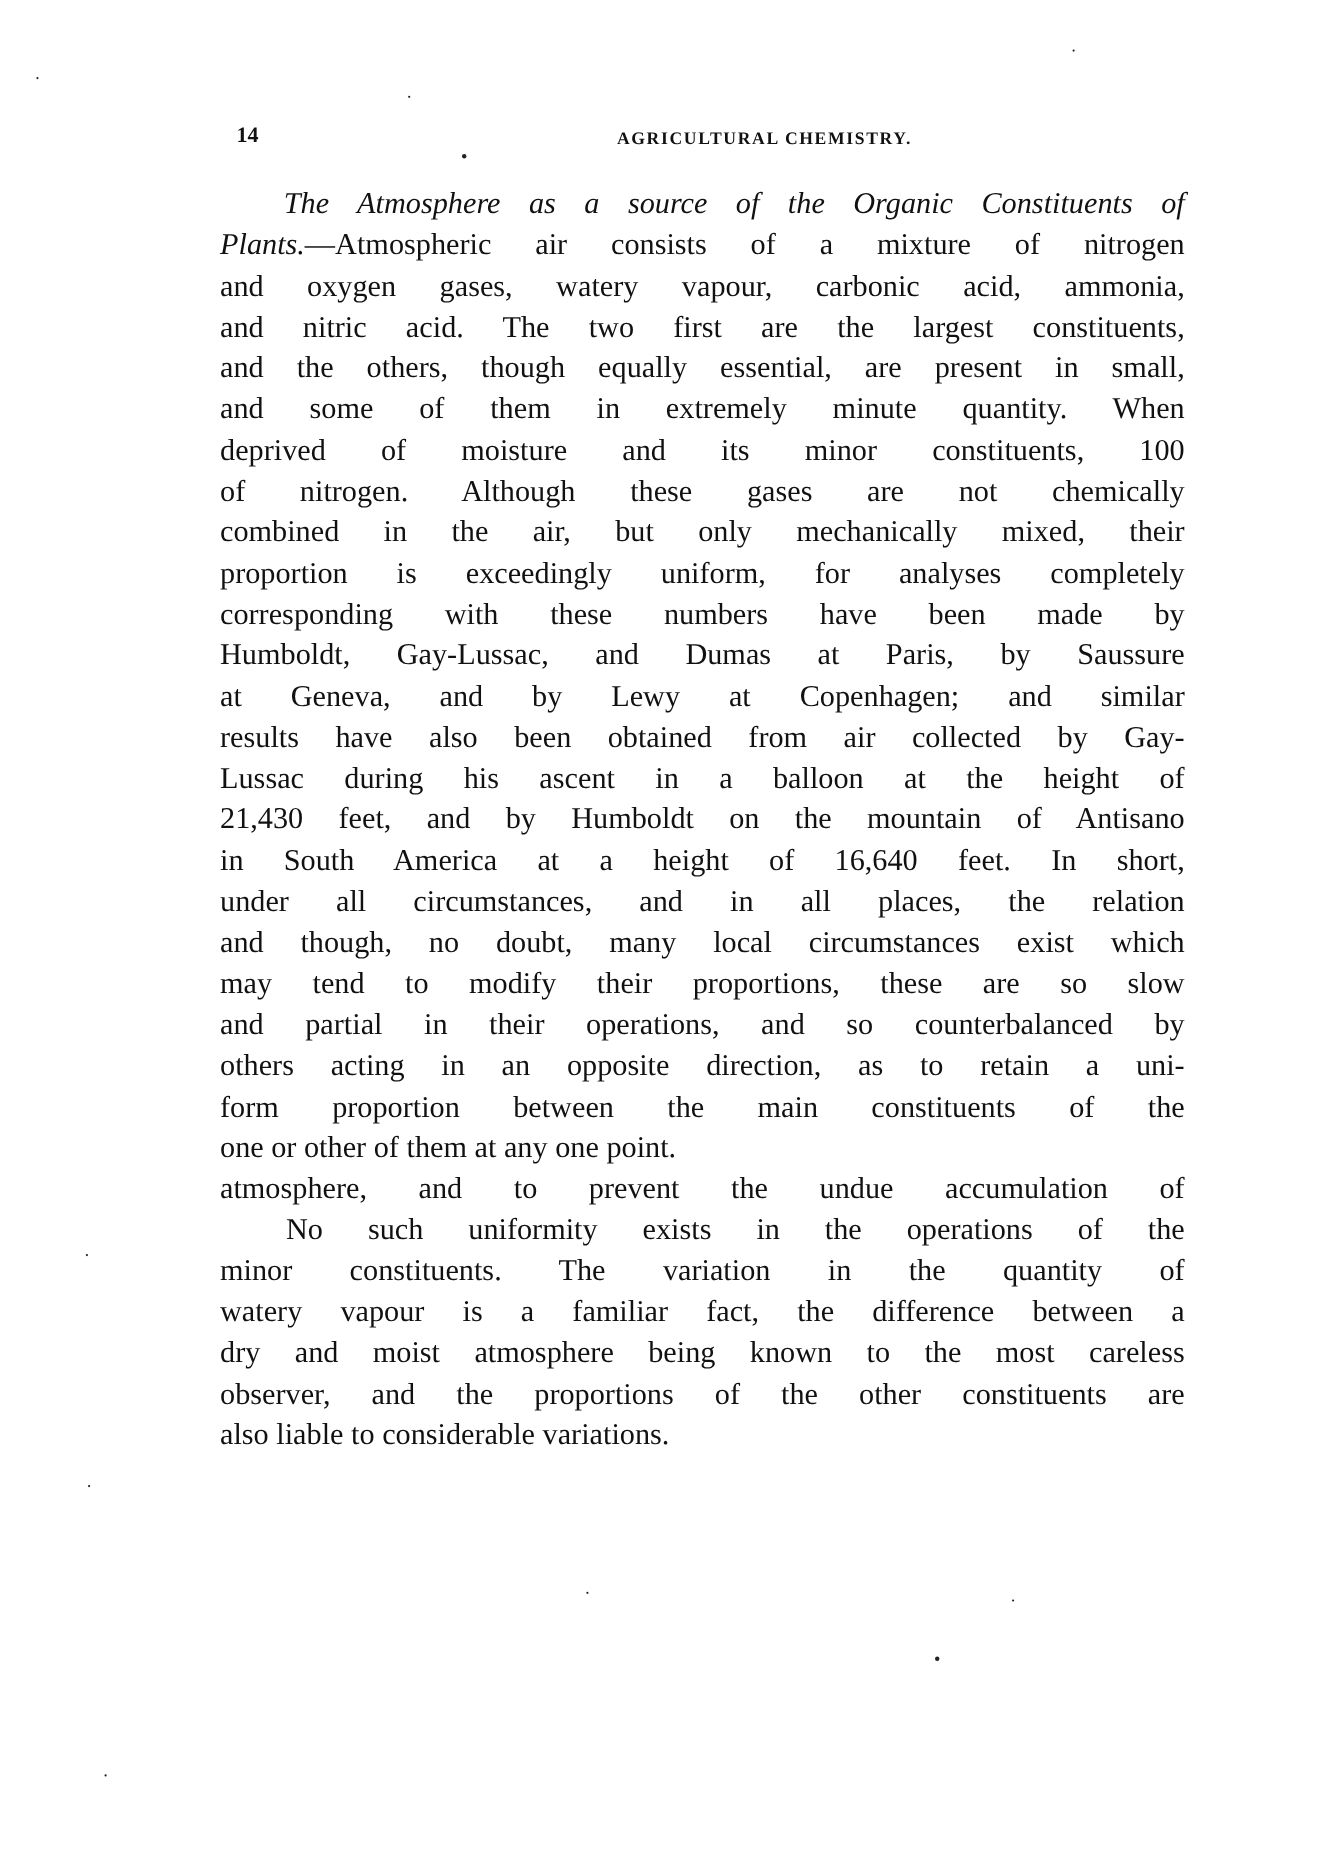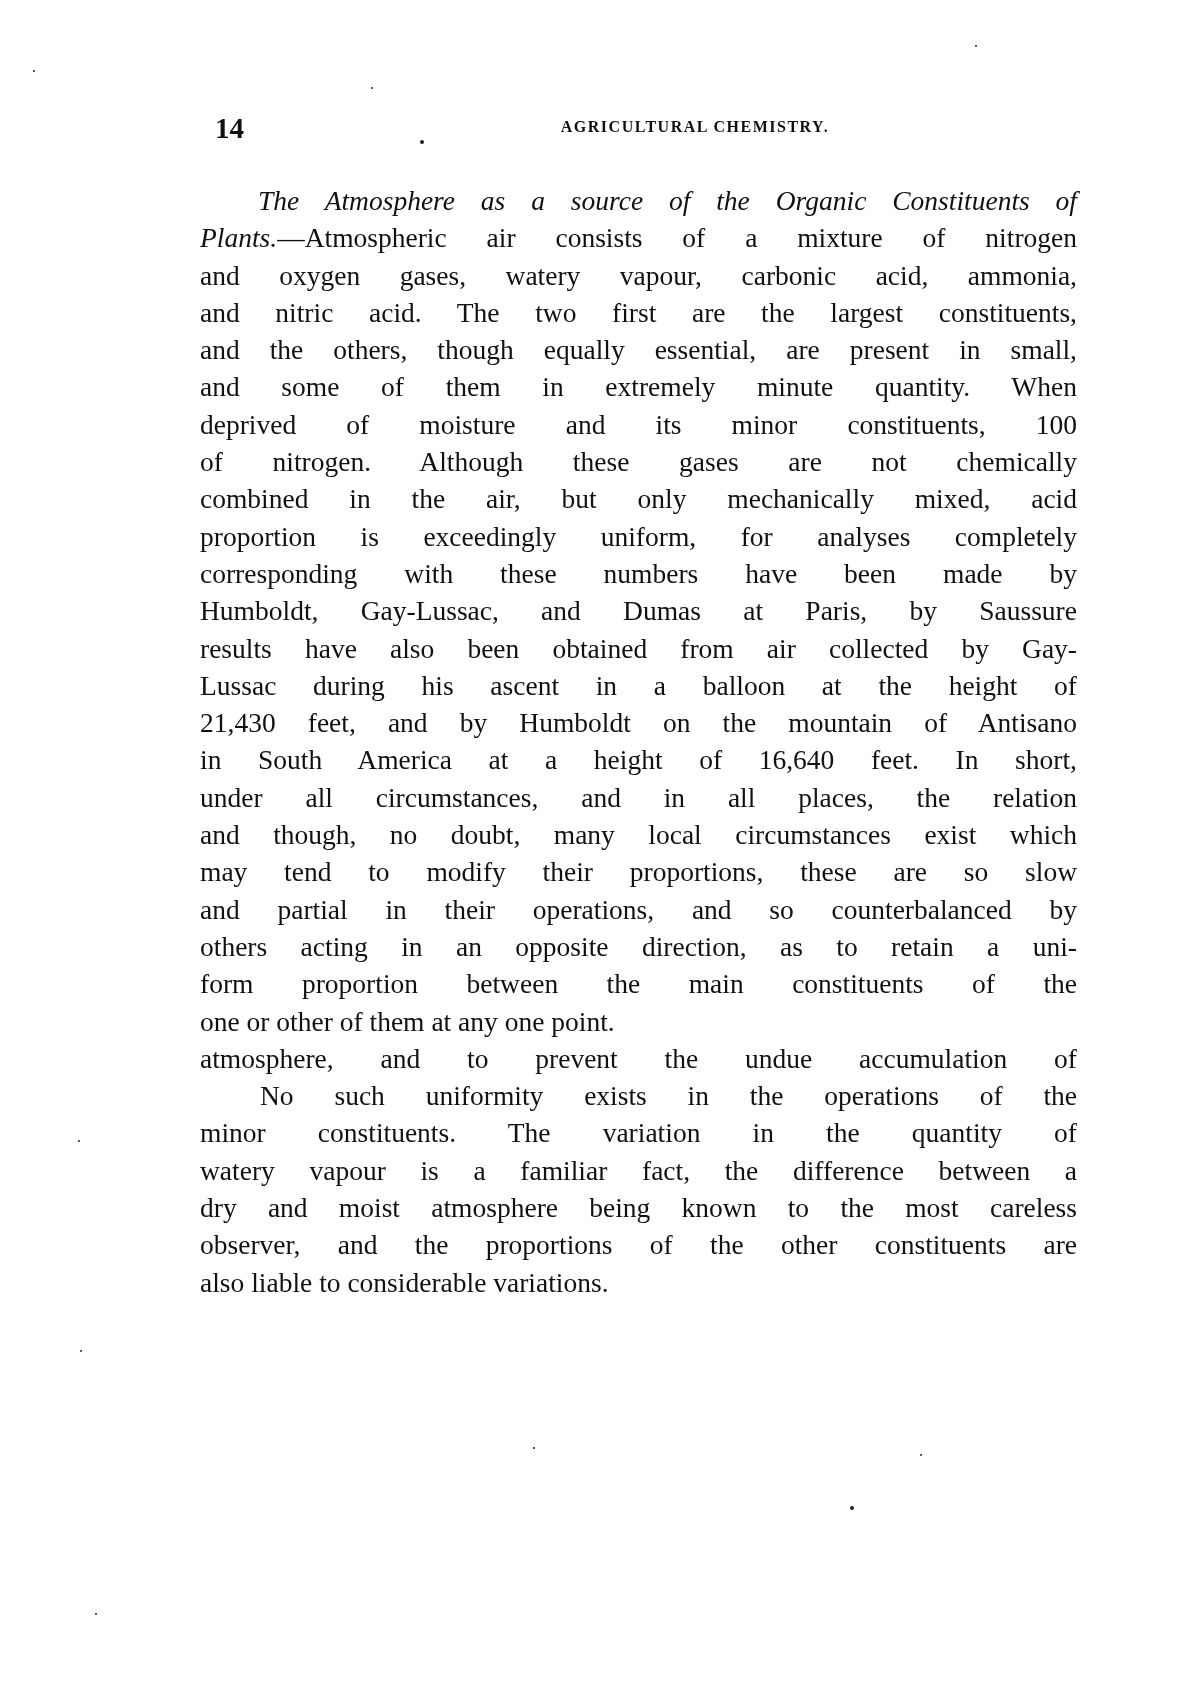--- a/index.html
+++ b/index.html
@@ -19,21 +19,21 @@
       position: absolute;
       top: 112px;
       left: 215px;
       width: 860px;
       height: 40px;
     }
     .page-number {
       position: absolute;
       left: 0;
       top: 0;
-      font-size: 29px;
+      font-size: 20px;
       font-weight: bold;
       font-family: Liberation Serif, serif;
     }
     .running-head {
       position: absolute;
       left: 110px;
       width: 740px;
       top: 6px;
       text-align: center;
       font-size: 16px;
@@ -55,21 +55,20 @@
       text-align-last: justify;
     }
     .line.last {
       text-align-last: left;
     }
     .line.indent {
       padding-left: 60px;
     }
     .line.first-indent {
       padding-left: 58px;
-      margin-top: 16px;
     }
     .italic {
       font-style: italic;
     }
     .speck {
       position: absolute;
       background: #222;
       border-radius: 50%;
     }
   </style>
@@ -84,24 +83,25 @@
 <div class="body-text">
   <div class="line first-indent italic">The Atmosphere as a source of the Organic Constituents of</div>
   <div class="line"><span class="italic">Plants.</span><span>—Atmospheric air consists of a mixture of nitrogen</span></div>
   <div id="para1">
       <div class="line">and oxygen gases, watery vapour, carbonic acid, ammonia,</div>
       <div class="line">and nitric acid.  The two first are the largest constituents,</div>
       <div class="line">and the others, though equally essential, are present in small,</div>
       <div class="line">and some of them in extremely minute quantity.  When</div>
       <div class="line">deprived of moisture and its minor constituents, 100</div>
       <div class="line">of nitrogen.  Although these gases are not chemically</div>
-      <div class="line">combined in the air, but only mechanically mixed, acid</div>
+      <div class="line">combined in the air, but only mechanically mixed, their</div>
       <div class="line">proportion is exceedingly uniform, for analyses completely</div>
       <div class="line">corresponding with these numbers have been made by</div>
       <div class="line">Humboldt, Gay-Lussac, and Dumas at Paris, by Saussure</div>
+      <div class="line">at Geneva, and by Lewy at Copenhagen; and similar</div>
       <div class="line">results have also been obtained from air collected by Gay-</div>
       <div class="line">Lussac during his ascent in a balloon at the height of</div>
       <div class="line">21,430 feet, and by Humboldt on the mountain of Antisano</div>
       <div class="line">in South America at a height of 16,640 feet.  In short,</div>
       <div class="line">under all circumstances, and in all places, the relation</div>
       <div class="line">and though, no doubt, many local circumstances exist which</div>
       <div class="line">may tend to modify their proportions, these are so slow</div>
       <div class="line">and partial in their operations, and so counterbalanced by</div>
       <div class="line">others acting in an opposite direction, as to retain a uni-</div>
       <div class="line">form proportion between the main constituents of the</div>

